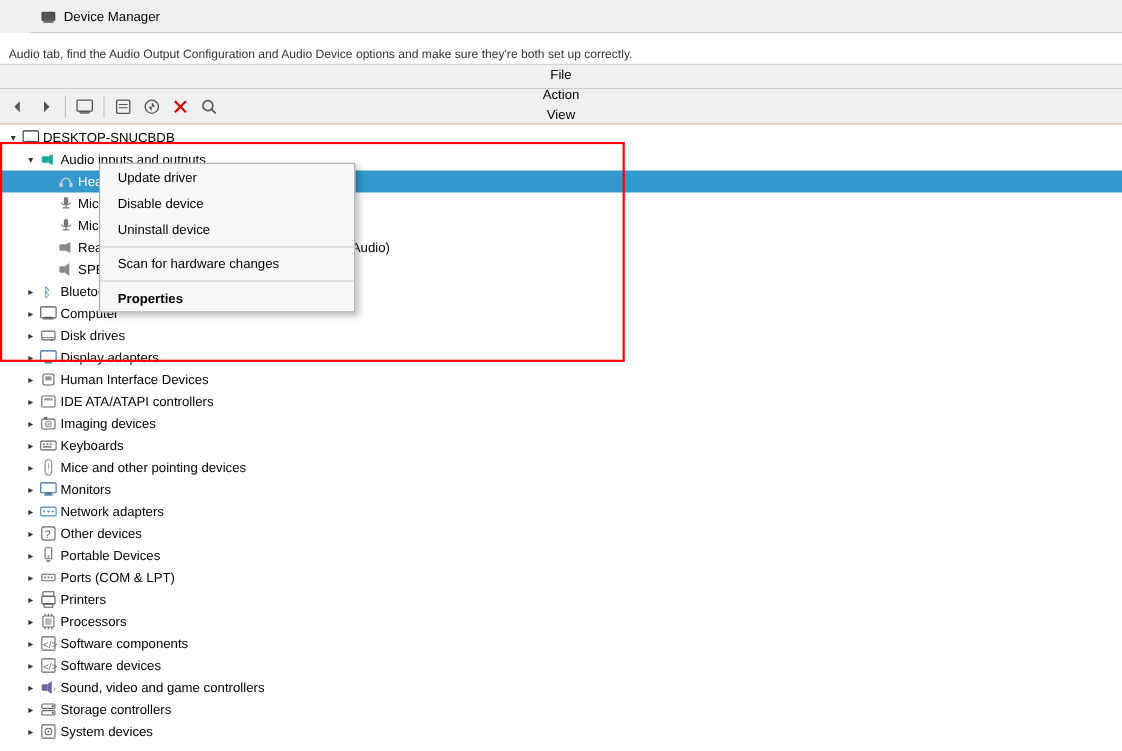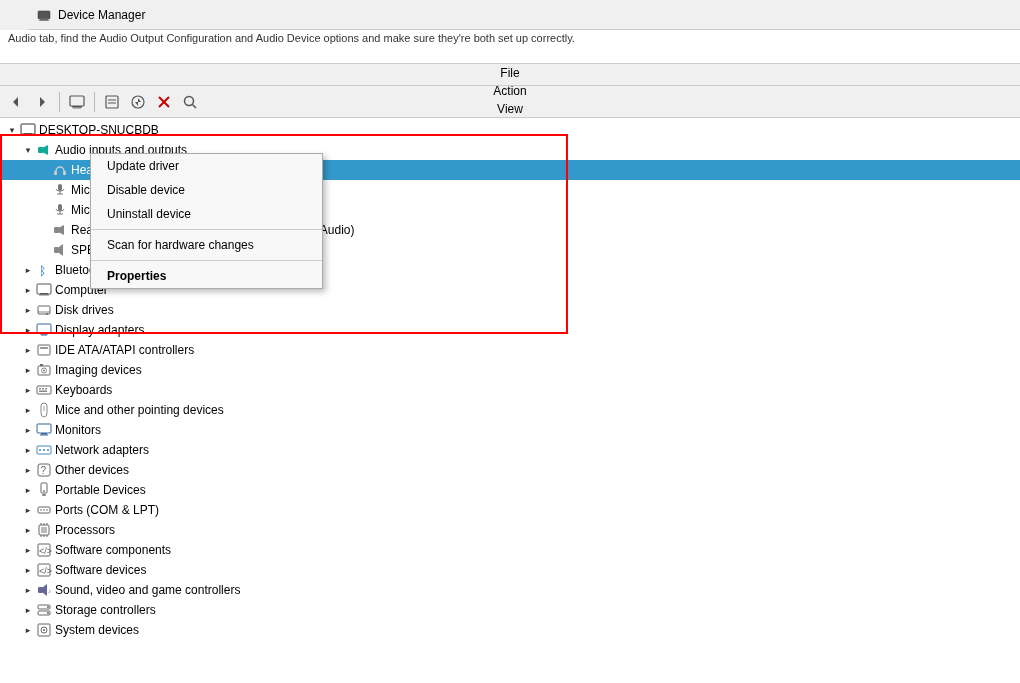--- a/index.html
+++ b/index.html
@@ -25,24 +25,24 @@
       height: 16px;
       margin-right: 6px;
     }
     .title-bar-text {
       font-size: 12px;
       font-weight: normal;
     }
     .info-bar {
       background: #fff;
       border-bottom: 1px solid #ccc;
-      padding: 2px 8px;
+      padding: 14px 8px;
       font-size: 11px;
       color: #333;
-      height: 34px;
+      height: 24px;
       overflow: hidden;
     }
     .menu-bar {
       background: #f0f0f0;
       display: flex;
       align-items: center;
       height: 22px;
       padding: 0 4px;
       border-bottom: 1px solid #ccc;
       flex-direction: column;
@@ -388,20 +388,30 @@
       <div class="item-icon">
         <svg width="16" height="16" viewBox="0 0 16 16">
           <rect x="1" y="2" width="14" height="9" rx="1" fill="none" stroke="#336699" stroke-width="1"></rect>
           <rect x="4" y="11" width="8" height="1.5" fill="#336699"></rect>
           <rect x="5" y="12.5" width="6" height="1" fill="#336699"></rect>
         </svg>
       </div>
       <span class="item-label">Display adapters</span>
     </div>
 
+    <div class="tree-item indent-1">
+      <div class="expand-arrow collapsed"></div>
+      <div class="item-icon">
+        <svg width="16" height="16" viewBox="0 0 16 16">
+          <rect x="3" y="3" width="10" height="10" rx="2" fill="none" stroke="#666" stroke-width="1"></rect>
+          <rect x="5" y="5" width="6" height="4" rx="1" fill="#999"></rect>
+        </svg>
+      </div>
+      <span class="item-label">Human Interface Devices</span>
+    </div>
 
     <div class="tree-item indent-1">
       <div class="expand-arrow collapsed"></div>
       <div class="item-icon">
         <svg width="16" height="16" viewBox="0 0 16 16">
           <rect x="2" y="3" width="12" height="10" rx="1" fill="none" stroke="#666" stroke-width="1"></rect>
           <rect x="4" y="5" width="8" height="2" rx="0.5" fill="#999"></rect>
         </svg>
       </div>
       <span class="item-label">IDE ATA/ATAPI controllers</span>
@@ -500,20 +510,31 @@
           <rect x="2" y="5" width="12" height="6" rx="1" fill="none" stroke="#666" stroke-width="1"></rect>
           <circle cx="5" cy="8" r="0.8" fill="#666"></circle>
           <circle cx="8" cy="8" r="0.8" fill="#666"></circle>
           <circle cx="11" cy="8" r="0.8" fill="#666"></circle>
         </svg>
       </div>
       <span class="item-label">Ports (COM &amp; LPT)</span>
     </div>
 
 
+    <div class="tree-item indent-1">
+      <div class="expand-arrow collapsed"></div>
+      <div class="item-icon">
+        <svg width="16" height="16" viewBox="0 0 16 16">
+          <rect x="3" y="1" width="10" height="4" rx="0.5" fill="none" stroke="#555" stroke-width="1"></rect>
+          <rect x="2" y="5" width="12" height="7" rx="1" fill="none" stroke="#555" stroke-width="1"></rect>
+          <rect x="4" y="12" width="8" height="3" rx="0.5" fill="none" stroke="#555" stroke-width="1"></rect>
+        </svg>
+      </div>
+      <span class="item-label">Printers</span>
+    </div>
 
     <div class="tree-item indent-1">
       <div class="expand-arrow collapsed"></div>
       <div class="item-icon">
         <svg width="16" height="16" viewBox="0 0 16 16">
           <rect x="3" y="3" width="10" height="10" rx="1" fill="none" stroke="#666" stroke-width="1"></rect>
           <rect x="5" y="5" width="6" height="6" rx="0.5" fill="#bbb"></rect>
           <line x1="5" y1="1" x2="5" y2="3" stroke="#666" stroke-width="1"></line>
           <line x1="8" y1="1" x2="8" y2="3" stroke="#666" stroke-width="1"></line>
           <line x1="11" y1="1" x2="11" y2="3" stroke="#666" stroke-width="1"></line>

